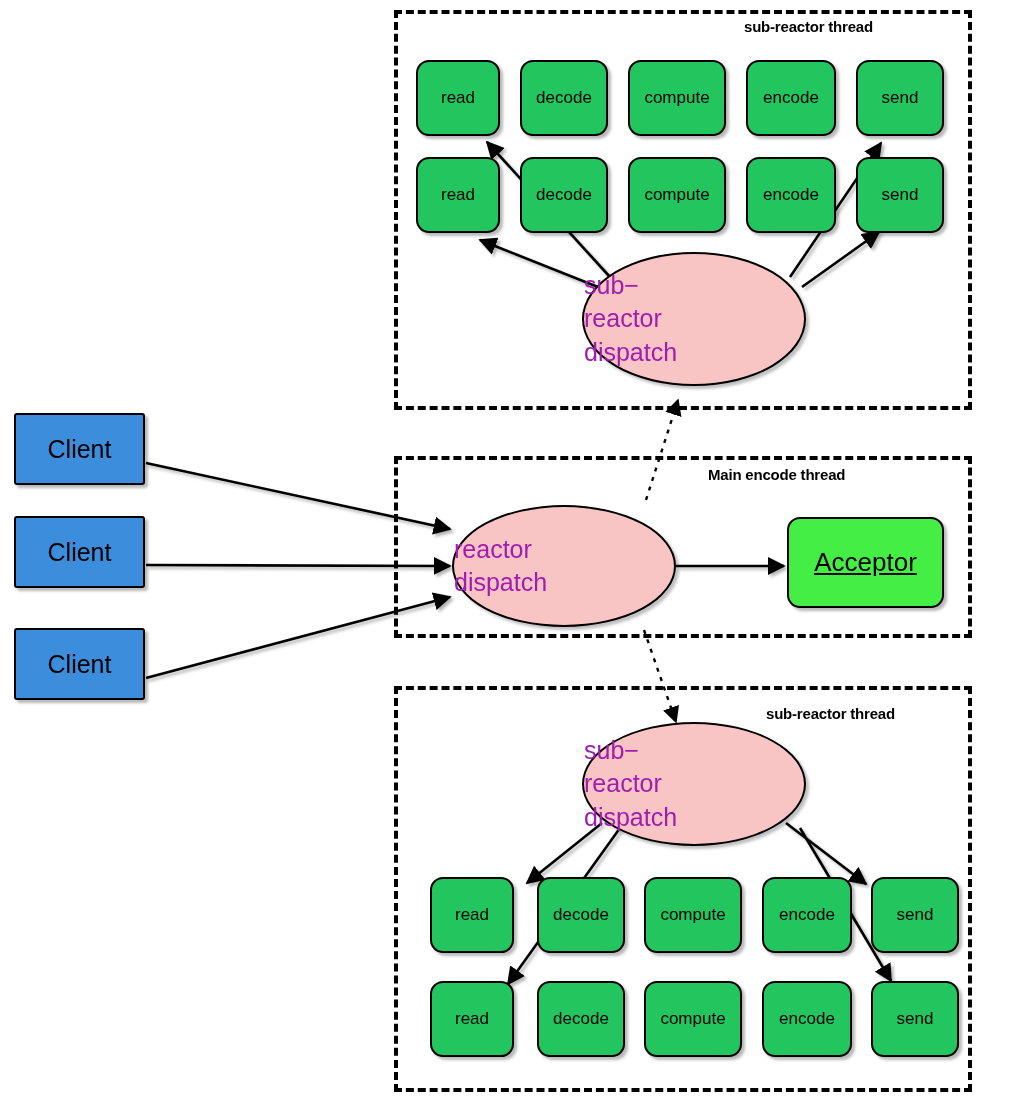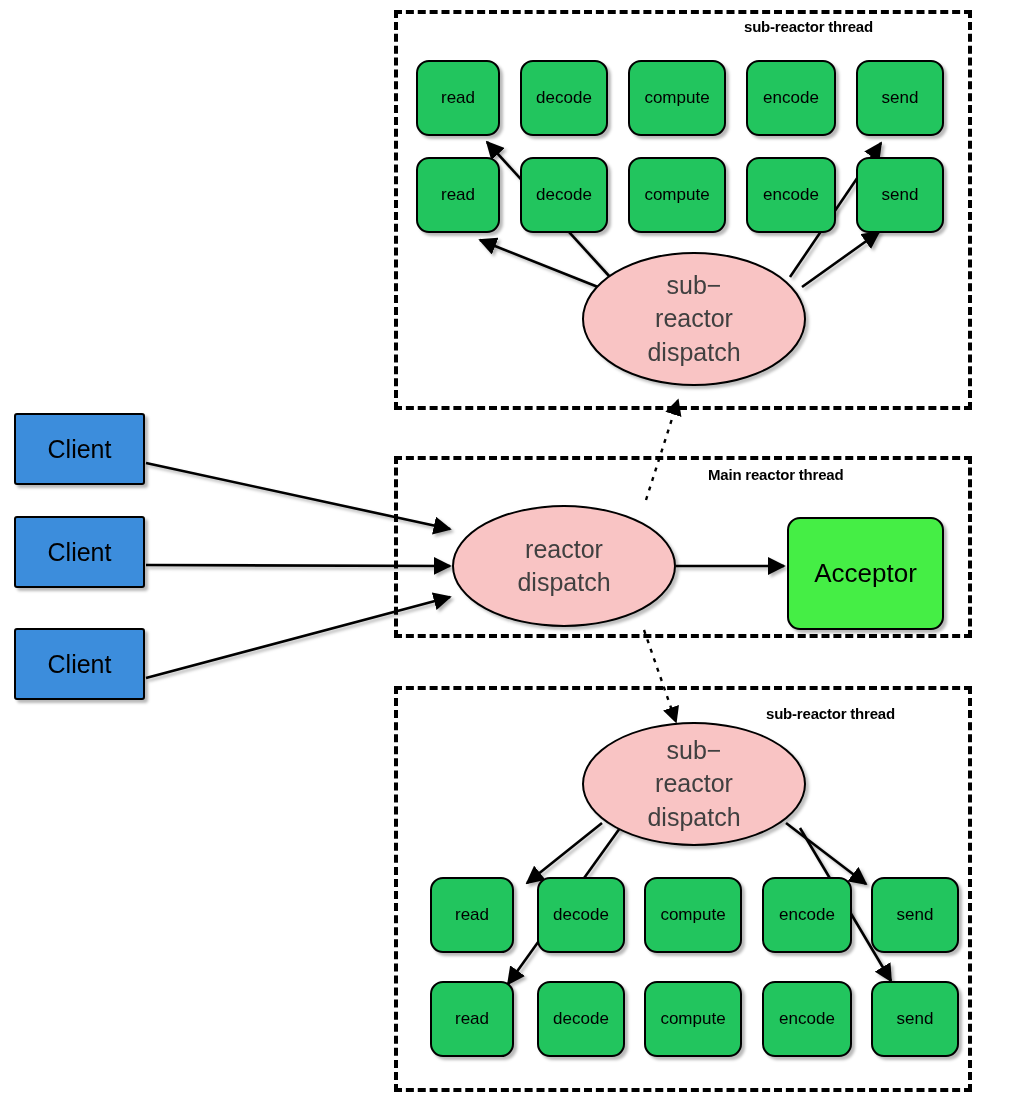--- a/index.html
+++ b/index.html
@@ -78,24 +78,24 @@
 
   
   .ellipse {
     position: absolute;
     box-sizing: border-box;
     background: #f9c4c4;
     border: 2.5px solid #000000;
     border-radius: 50%;
     display: flex;
     flex-direction: column;
-    align-items: center;
+    align-items: flex-start;
     justify-content: center;
     text-align: center;
-    color: #404040;
+    color: #a21caf;
     font-family: "Liberation Sans", sans-serif;
     box-shadow: 3px 3px 3px rgba(0,0,0,0.25);
   }
   .ellipse .line {
     display: block;
     line-height: 1.33;
   }
   .ellipse-sub { font-size: 25px; }
   .ellipse-main { font-size: 25px; }
 </style>
@@ -154,28 +154,28 @@
   <div class="node stage-box" style="left:746px; top:157px; width:90px; height:76px;">encode</div>
   <div class="node stage-box" style="left:856px; top:157px; width:88px; height:76px;">send</div>
 
   <div class="ellipse ellipse-sub" style="left:582px; top:252px; width:224px; height:134px;">
     <span class="line">sub−</span>
     <span class="line">reactor</span>
     <span class="line">dispatch</span>
   </div>
 
   <div class="thread-box" style="left:394px; top:456px; width:578px; height:182px;"></div>
-  <div class="thread-label" style="left:708px; top:466px;">Main reactor thread</div>
+  <div class="thread-label" style="left:708px; top:466px;">Main encode thread</div>
 
   <div class="ellipse ellipse-main" style="left:452px; top:505px; width:224px; height:122px;">
     <span class="line">reactor</span>
     <span class="line">dispatch</span>
   </div>
 
-  <div class="node acceptor-box" style="left:787px; top:517px; width:157px; height:113px;">Acceptor</div>
+  <div class="node acceptor-box" style="left:787px; top:517px; width:157px; height:91px;text-decoration:underline;">Acceptor</div>
 
   <div class="node client-box" style="left:14px; top:413px; width:131px; height:72px;">Client</div>
   <div class="node client-box" style="left:14px; top:516px; width:131px; height:72px;">Client</div>
   <div class="node client-box" style="left:14px; top:628px; width:131px; height:72px;">Client</div>
 
   <div class="thread-box" style="left:394px; top:686px; width:578px; height:406px;"></div>
   <div class="thread-label" style="left:766px; top:705px;">sub-reactor thread</div>
 
   <div class="ellipse ellipse-sub" style="left:582px; top:722px; width:224px; height:124px;">
     <span class="line">sub−</span>

